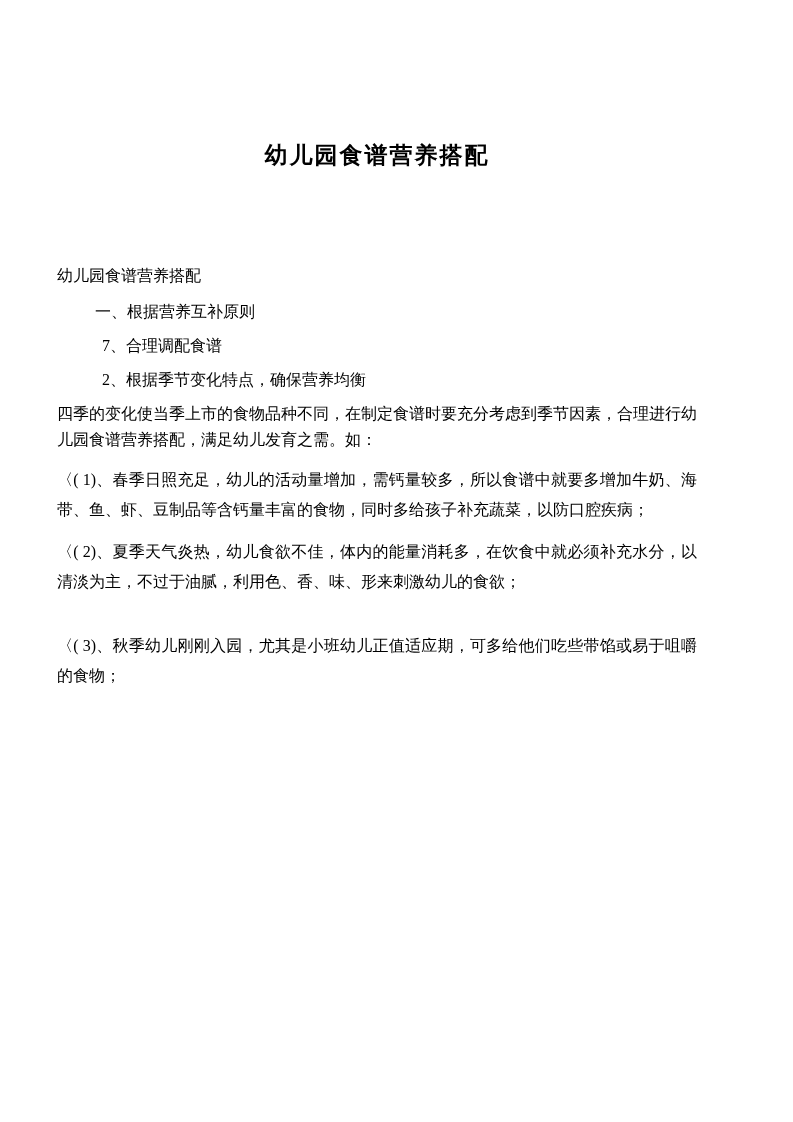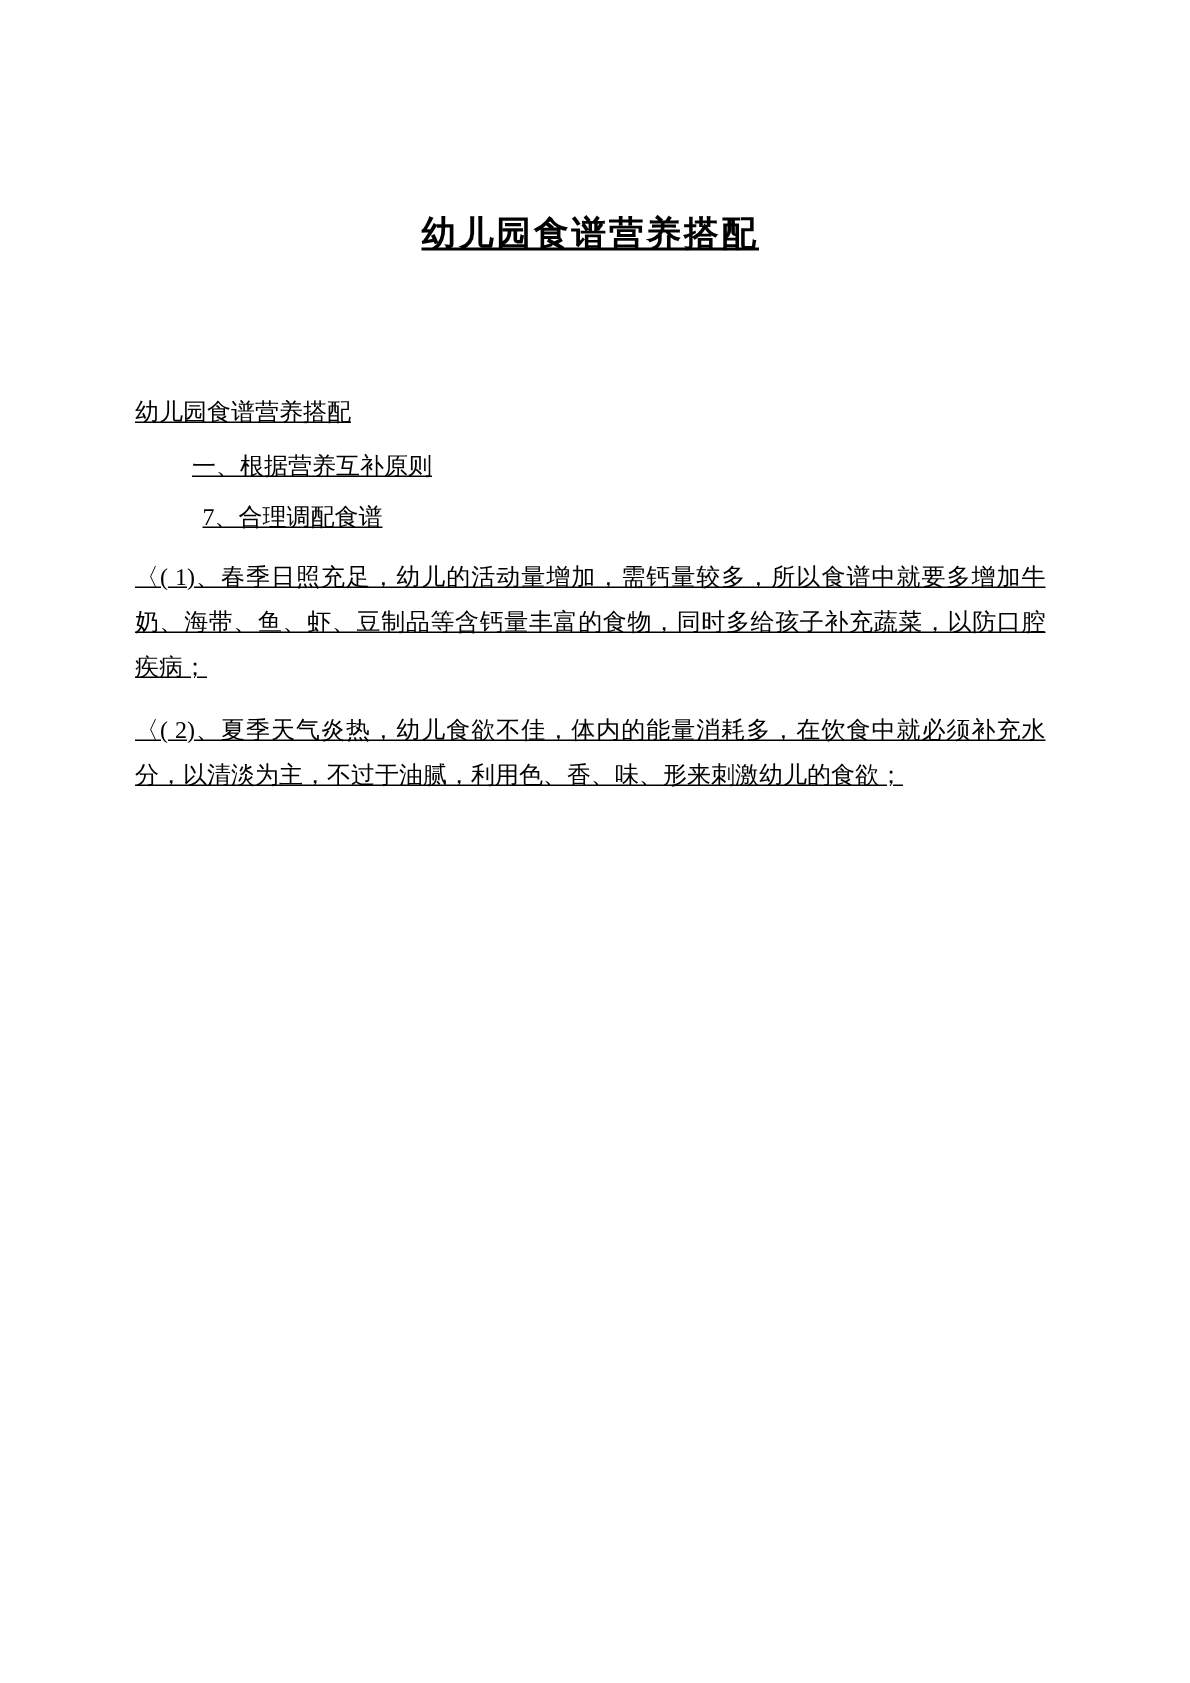--- a/index.html
+++ b/index.html
@@ -10,24 +10,23 @@
   body {
     width: 793px;
     height: 1122px;
     font-family: "Liberation Serif", "DejaVu Serif", serif;
     color: #000000;
   }
   .page {
     box-sizing: border-box;
     width: 793px;
     height: 1122px;
-    padding: 140px 96px 0 90px;
+    padding: 140px 96px 0 57px;
     background: #ffffff;
     overflow: hidden;
-    text-decoration: underline;
   }
   .doc-title {
     margin: 0 0 91px 0;
     font-size: 23px;
     line-height: 32px;
     font-weight: bold;
     text-align: center;
     letter-spacing: 2px;
   }
   .doc-body {
@@ -47,16 +46,19 @@
 </style>
 </head>
 <body>
 
 <div class="page">
   <h1 class="doc-title">幼儿园食谱营养搭配</h1>
   <div class="doc-body">
       <p class="para body">幼儿园食谱营养搭配</p>
       <p class="para heading-l1">一、根据营养互补原则</p>
       <p class="para heading-l2">7、合理调配食谱</p>
+      <p class="para heading-l2">2、根据季节变化特点，确保营养均衡</p>
+      <p class="para body">四季的变化使当季上市的食物品种不同，在制定食谱时要充分考虑到季节因素，合理进行幼儿园食谱营养搭配，满足幼儿发育之需。如：</p>
       <p class="para list-item">〈( 1)、春季日照充足，幼儿的活动量增加，需钙量较多，所以食谱中就要多增加牛奶、海带、鱼、虾、豆制品等含钙量丰富的食物，同时多给孩子补充蔬菜，以防口腔疾病；</p>
       <p class="para list-item">〈( 2)、夏季天气炎热，幼儿食欲不佳，体内的能量消耗多，在饮食中就必须补充水分，以清淡为主，不过于油腻，利用色、香、味、形来刺激幼儿的食欲；</p>
+      <p class="para list-item-last">〈( 3)、秋季幼儿刚刚入园，尤其是小班幼儿正值适应期，可多给他们吃些带馅或易于咀嚼的食物；</p>
     </div>
 </div>
 
 </body></html>

